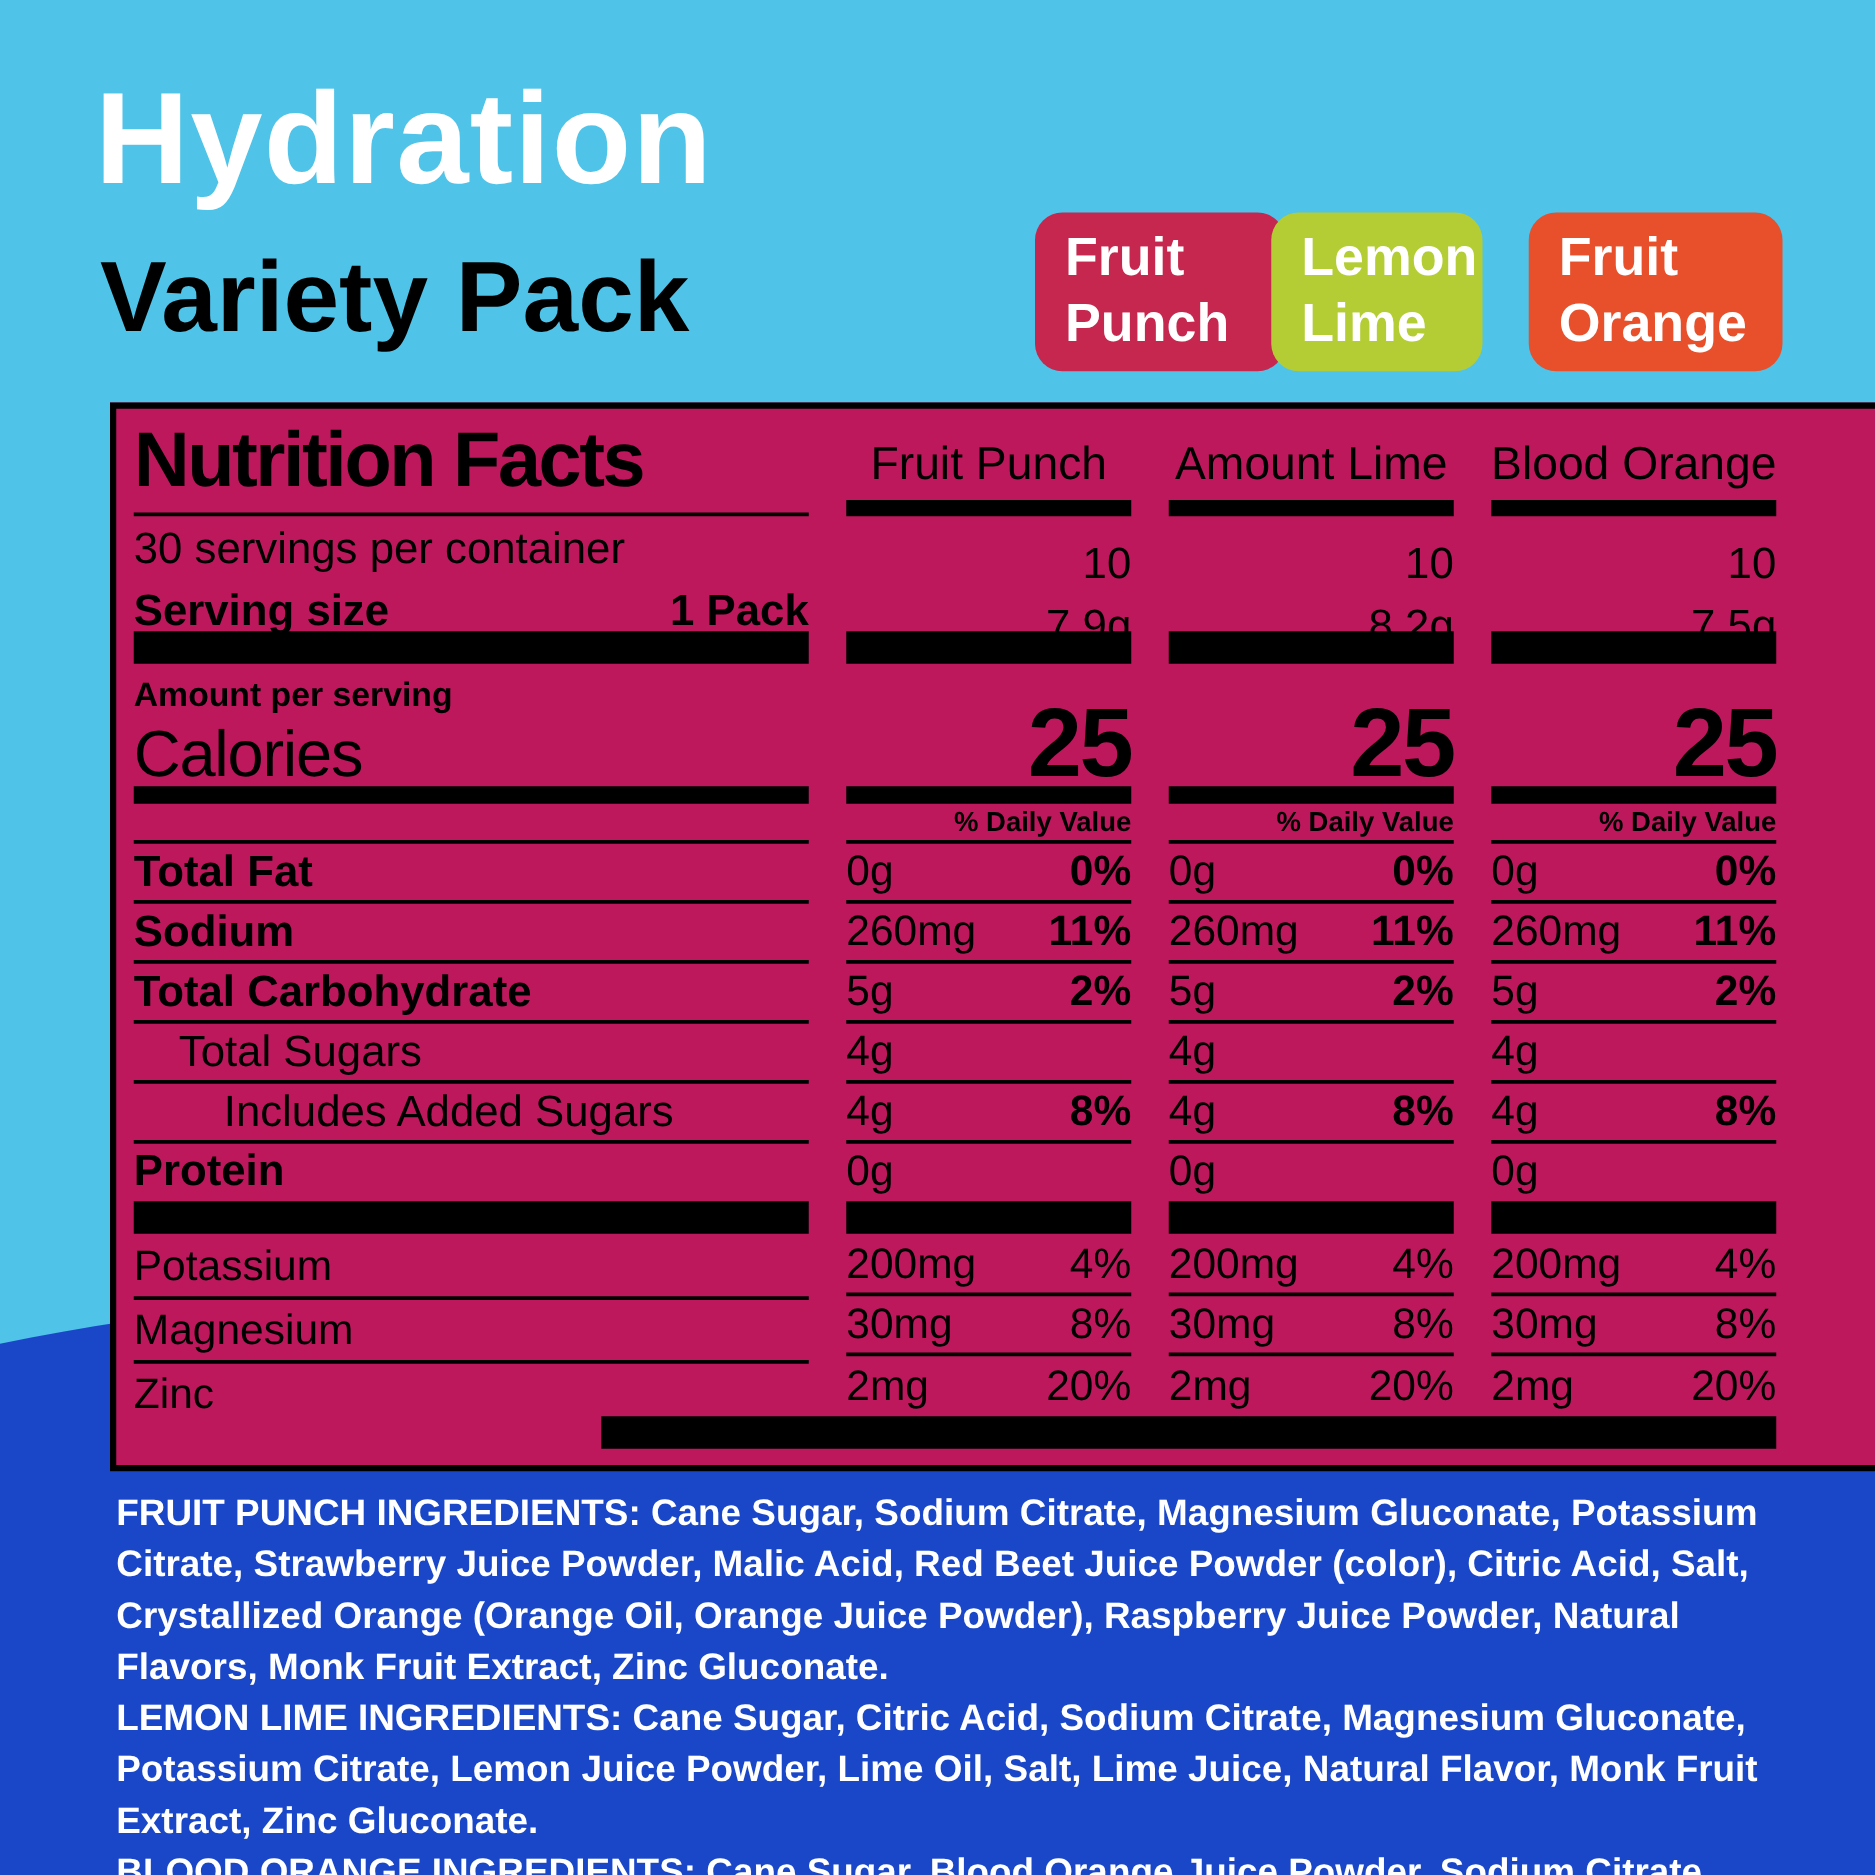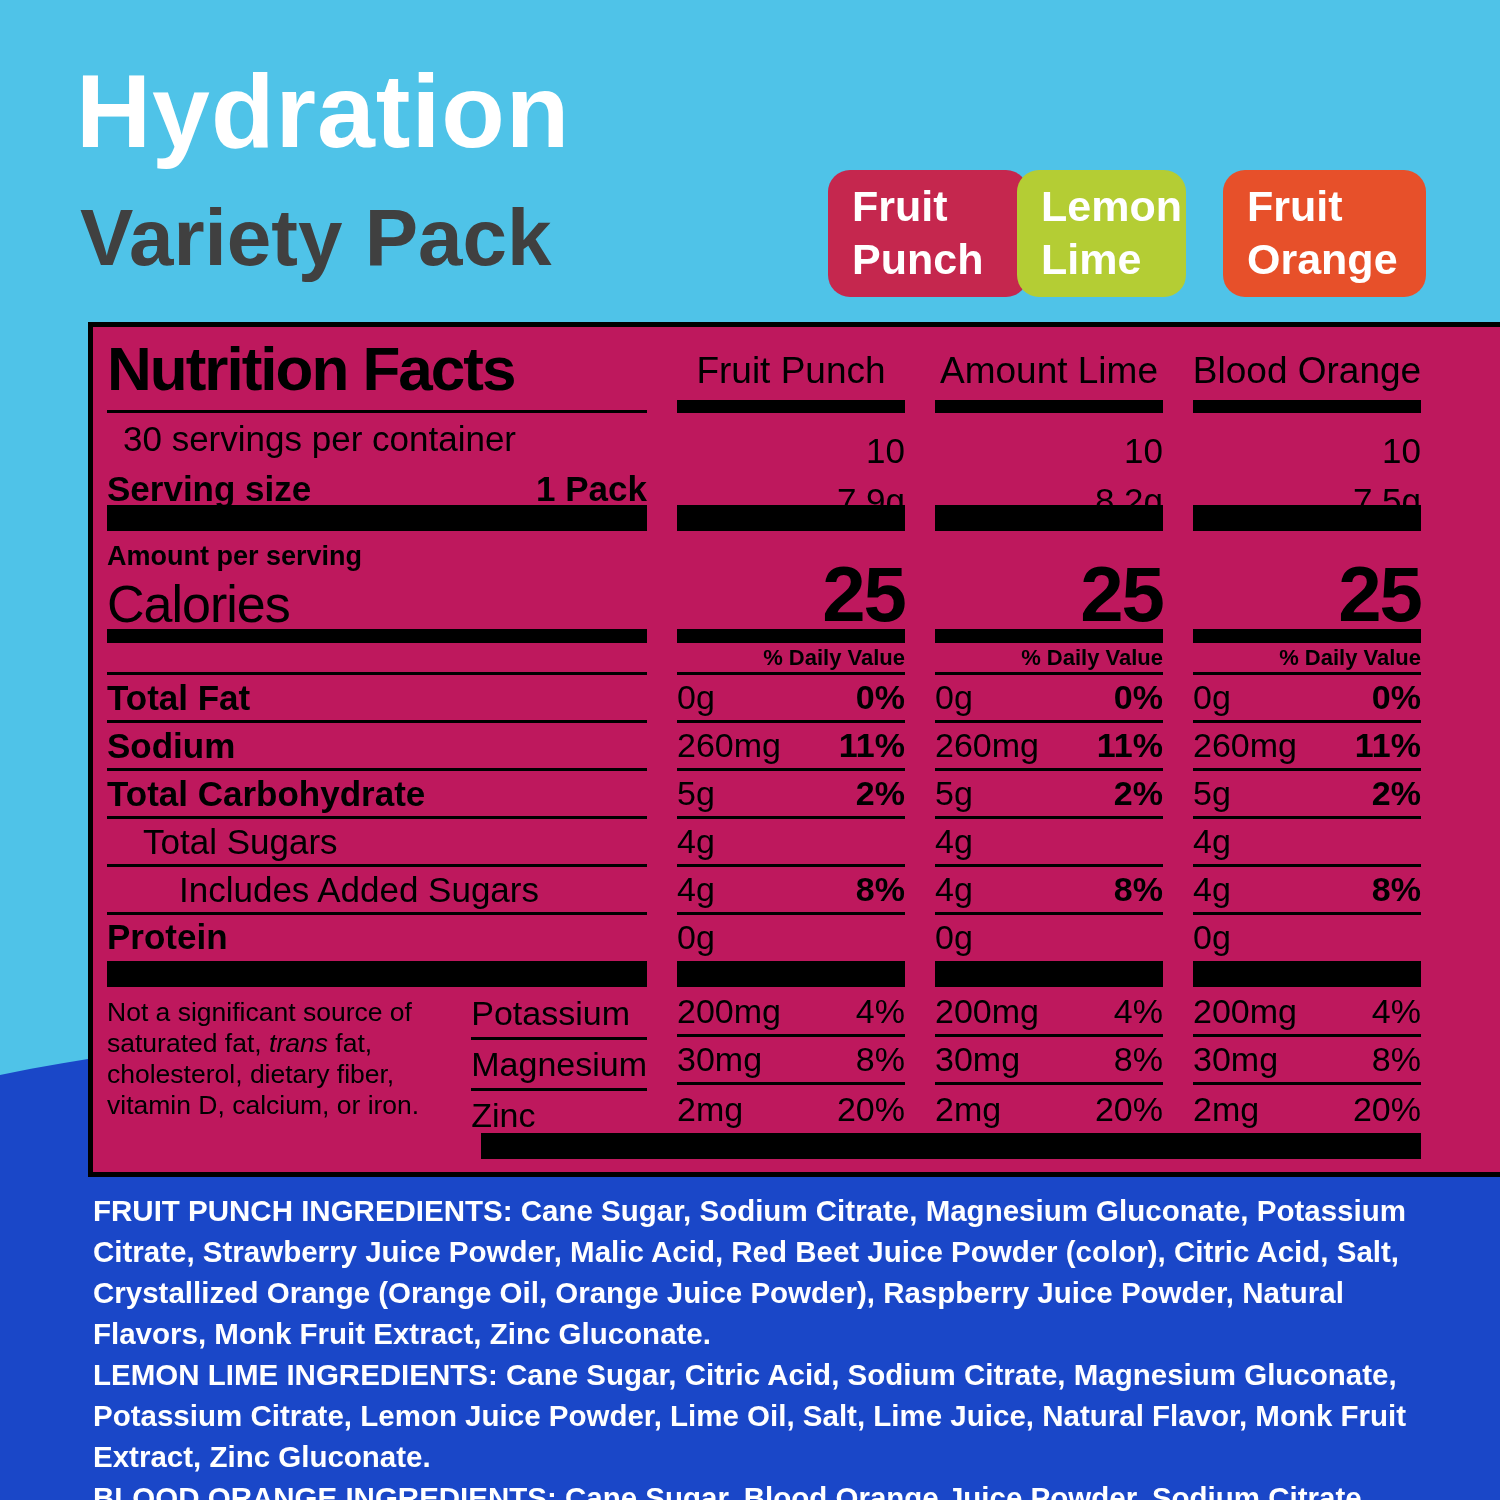--- a/index.html
+++ b/index.html
@@ -3,42 +3,42 @@
 <meta charset="utf-8">
 <style>
   html,body{margin:0;padding:0;}
   body{width:1500px;height:1500px;overflow:hidden;position:relative;
        background:#4fc3e8;font-family:"Liberation Sans",sans-serif;}
   .wave{position:absolute;left:0;top:1000px;width:1500px;height:500px;}
 
   
   .hero-title{position:absolute;left:76px;top:52px;color:#fff;font-weight:bold;
               font-size:104px;letter-spacing:1px;}
-  .hero-sub{position:absolute;left:80px;top:192px;color:#404040;font-weight:bold;font-size:80px;}
+  .hero-sub{position:absolute;left:80px;top:192px;color:#000000;font-weight:bold;font-size:80px;}
 
   
   .badge{position:absolute;top:170px;height:127px;border-radius:22px;color:#fff;
          font-weight:bold;font-size:43px;line-height:53px;padding:10px 0 0 24px;box-sizing:border-box;}
   .badge-fp{left:828px;width:200px;background:#c5274e;}
   .badge-ll{left:1017px;width:169px;background:#b4cd34;}
   .badge-bo{left:1223px;width:203px;background:#e7502a;}
 
   
   .panel{position:absolute;left:88px;top:322px;width:1424px;height:855px;background:#be185d;
          border:5px solid #000;box-sizing:border-box;padding:10px 14px 0 14px;}
   .nf-grid{display:grid;grid-template-columns:540px 228px 228px 228px;column-gap:30px;
            grid-template-rows:76px 90px 30px 110px 32px 48px 48px 48px 48px 48px 44px 30px 48px 48px 48px 26px;
            color:#000;}
   .nf-grid>div{box-sizing:border-box;min-width:0;}
   .nf-title{font-weight:bold;font-size:62px;letter-spacing:-2px;border-bottom:3px solid #000;
             display:flex;align-items:flex-start;line-height:64px;}
   .colhead{border-bottom:13px solid #000;display:flex;align-items:flex-end;justify-content:center;
            font-size:37px;padding-bottom:8px;white-space:nowrap;}
   .serv-cell{padding-top:6px;font-size:35px;}
-  .serv-line1{margin-bottom:10px;margin-left:16px;}
+  .serv-line1{margin-bottom:10px;}
   .serv-line2{display:flex;justify-content:space-between;font-weight:bold;}
   .vals2{padding-top:18px;font-size:35px;text-align:right;}
   .vals2 div{margin-bottom:10px;}
   .black-bar{background:#000;height:26px;margin-top:2px;}
   .cal-left{border-bottom:14px solid #000;padding-top:8px;}
   .aps{font-weight:bold;font-size:27px;}
   .cal-word{font-weight:normal;font-size:52px;letter-spacing:-1px;margin-top:2px;line-height:60px;}
   .cal-num{border-bottom:14px solid #000;display:flex;align-items:flex-end;justify-content:flex-end;
            font-weight:bold;font-size:78px;line-height:0.88;letter-spacing:-2px;}
   .dv-spacer{border-bottom:3px solid #000;}
@@ -234,23 +234,20 @@
         <div class="black-bar"></div>
       </div>
     <div>
         <div class="black-bar"></div>
       </div>
     <div>
         <div class="black-bar"></div>
       </div>
 
     <div class="foot-wrap">
-      <div class="footnote">
-        <span>Not a significant source of saturated fat, </span><i>trans</i><span> fat, cholesterol, dietary fiber, vitamin D, calcium, or iron.</span>
-      </div>
       <div class="mineral-names">
         <div class="mname">Potassium</div>
         <div class="mname">Magnesium</div>
         <div class="mname nob">Zinc</div>
       </div>
     </div>
     <div class="vcell min">
         <span class="amt">200mg</span>
         <span class="dv">4%</span>
       </div>

